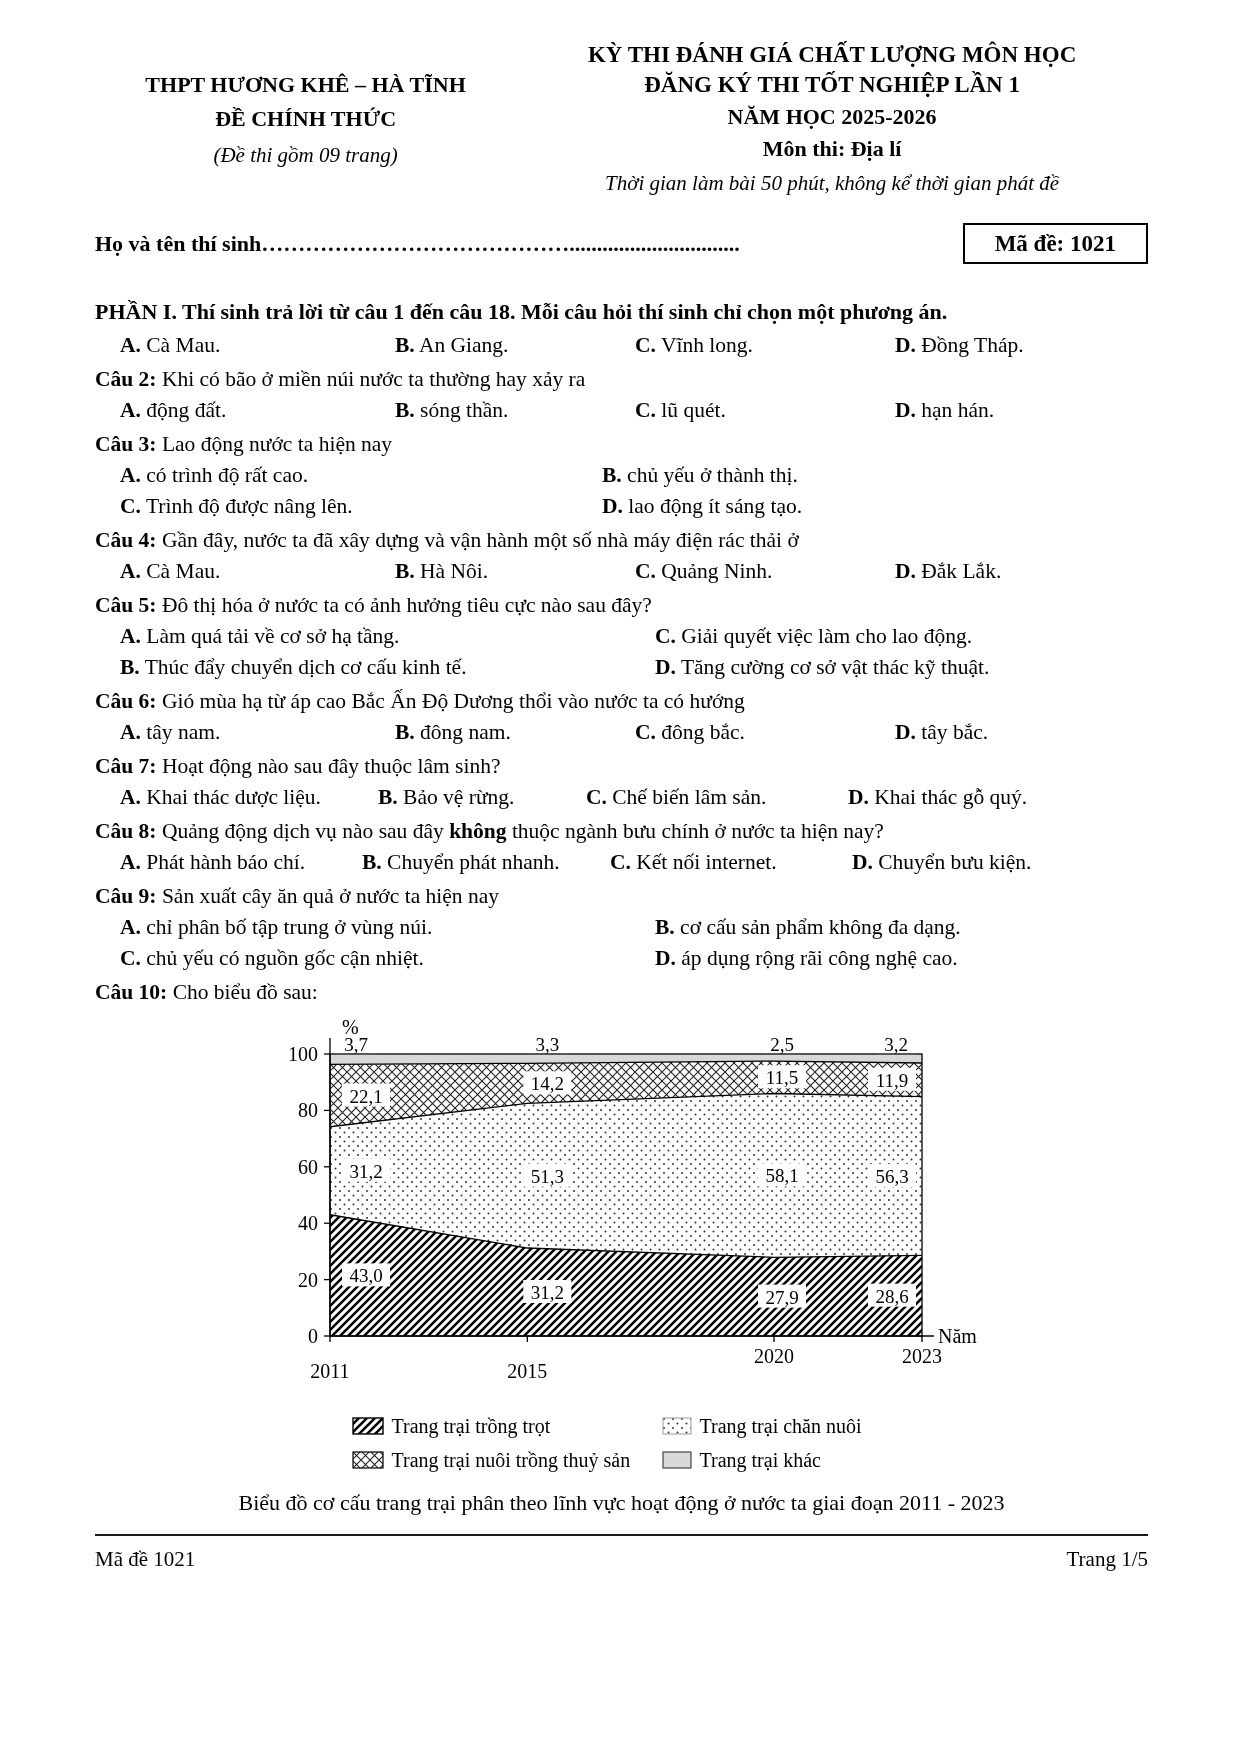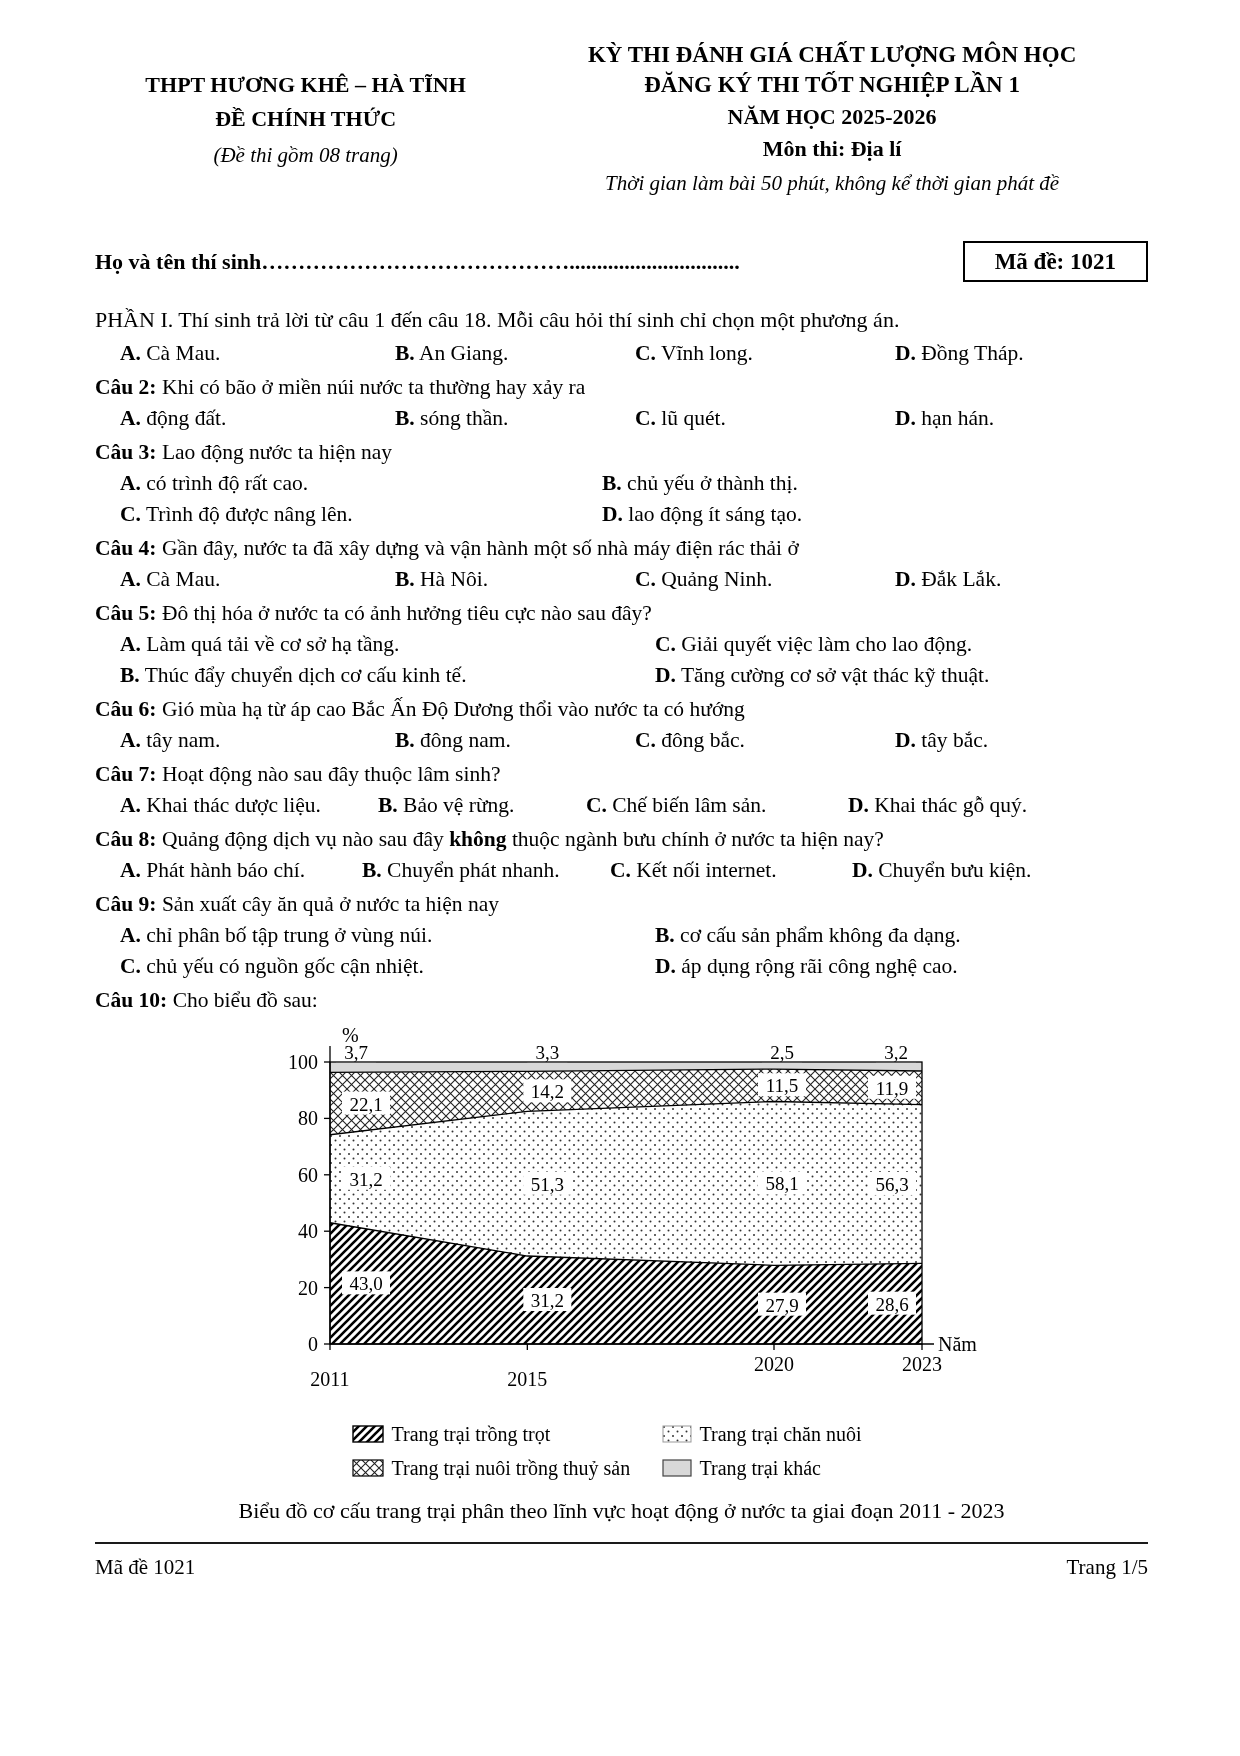--- a/index.html
+++ b/index.html
@@ -11,25 +11,25 @@
   .header{display:flex;}
   .h-left{width:40%;text-align:center;padding-top:30px;}
   .h-right{width:60%;text-align:center;}
   .hl1,.hl2{font-weight:bold;font-size:22px;line-height:30px;}
   .hl2{margin-top:4px;}
   .hl3{font-style:italic;font-size:21px;margin-top:6px;}
   .hr1,.hr2{font-weight:bold;font-size:23px;line-height:30px;}
   .hr3,.hr4{font-weight:bold;font-size:22px;line-height:30px;margin-top:2px;}
   .hr5{font-style:italic;font-size:21px;margin-top:4px;}
   
-  .name-row{margin-top:42px;display:flex;align-items:center;}
+  .name-row{margin-top:24px;display:flex;align-items:center;}
   .name-text{flex:1;font-weight:bold;font-size:22px;white-space:nowrap;overflow:hidden;}
   .code-box{border:2px solid #000;padding:3px 30px;font-weight:bold;font-size:23px;margin-left:60px;}
   
-  .part-heading{margin-top:22px;font-weight:normal;font-size:22px;}
+  .part-heading{margin-top:32px;font-weight:bold;font-size:22px;}
   
   .q{margin-top:3px;}
   .opts{display:grid;padding-left:25px;}
   .opts-4a{grid-template-columns:275px 240px 260px 1fr;}
   .opts-4b{grid-template-columns:258px 208px 262px 1fr;}
   .opts-4c{grid-template-columns:242px 248px 242px 1fr;}
   .opts-2a{grid-template-columns:482px 1fr;}
   .opts-2b{grid-template-columns:535px 1fr;}
   
   .chart-wrap{width:712px;margin:10px auto 0;}
@@ -60,21 +60,21 @@
     </pattern>
   </defs>
 </svg>
 
 <div class="page">
 
   <div class="header">
     <div class="h-left">
       <div class="hl1">THPT HƯƠNG KHÊ – HÀ TĨNH</div>
       <div class="hl2">ĐỀ CHÍNH THỨC</div>
-      <div class="hl3">(Đề thi gồm 08 trang)</div>
+      <div class="hl3">(Đề thi gồm 09 trang)</div>
     </div>
     <div class="h-right">
       <div class="hr1">KỲ THI ĐÁNH GIÁ CHẤT LƯỢNG MÔN HỌC</div>
       <div class="hr2">ĐĂNG KÝ THI TỐT NGHIỆP LẦN 1</div>
       <div class="hr3">NĂM HỌC 2025-2026</div>
       <div class="hr4">Môn thi: Địa lí</div>
       <div class="hr5">Thời gian làm bài 50 phút, không kể thời gian phát đề</div>
     </div>
   </div>
 

